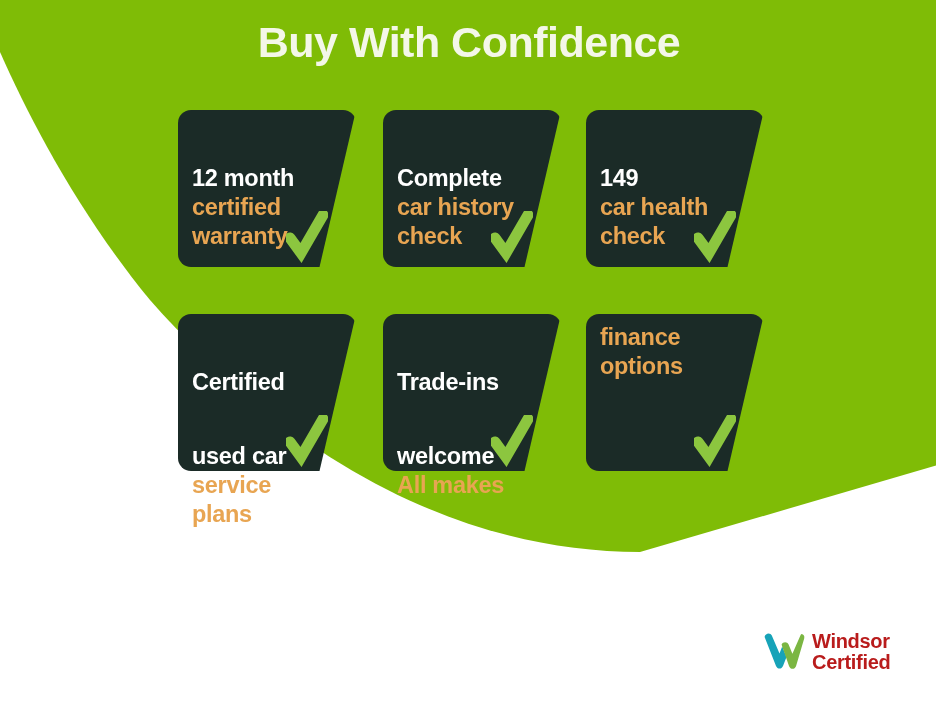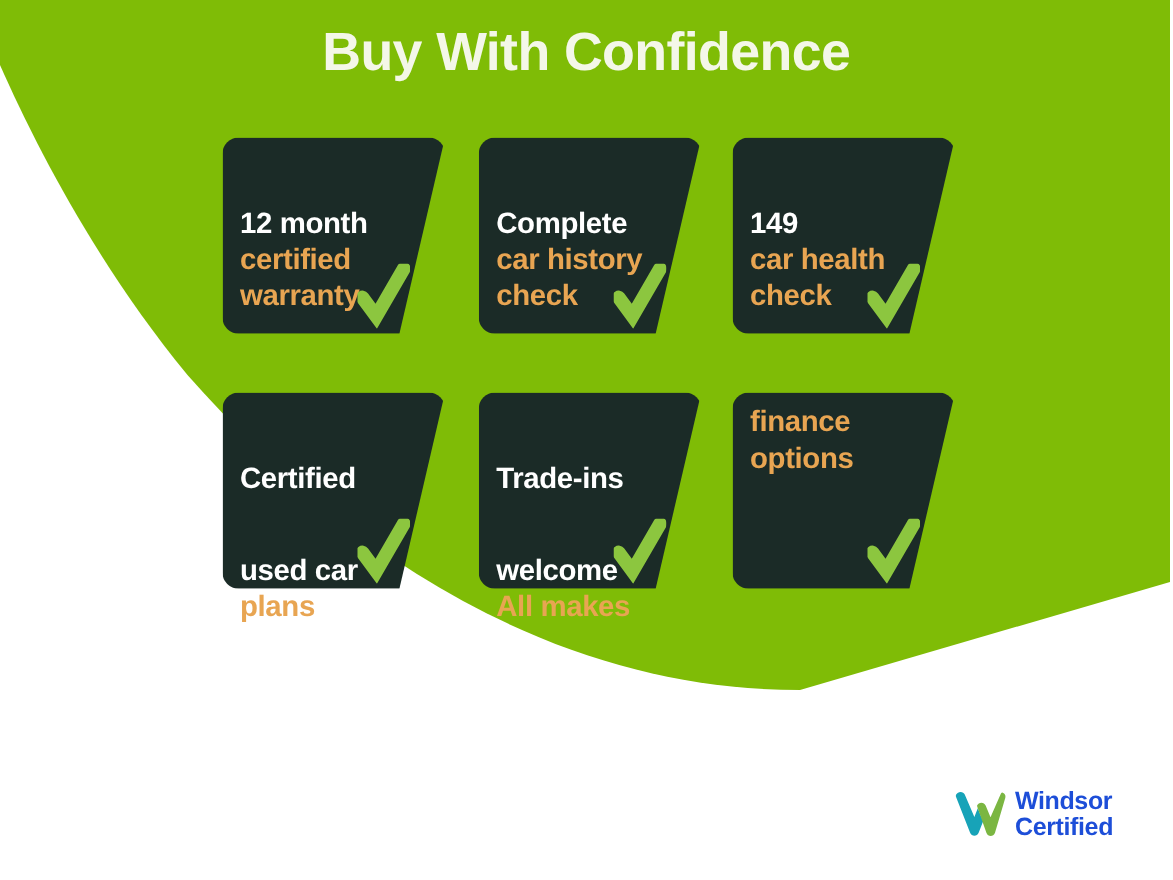--- a/index.html
+++ b/index.html
@@ -113,21 +113,21 @@
     display: flex;
     align-items: center;
   }
   .logo-mark {
     width: 44px;
     height: 40px;
     flex: 0 0 auto;
   }
   .logo-words {
     margin-left: 6px;
-    color: #1d4ed8;
+    color: #b91c1c;
     font-family: "Liberation Sans", sans-serif;
     font-size: 20px;
     font-weight: bold;
     line-height: 21px;
     letter-spacing: -0.3px;
   }
   .logo-words span { display: block; }
 </style>
 </head>
 <body>
@@ -185,20 +185,21 @@
 
     </div>
 
     <div class="row row2">
 
       <div class="card c0">
         <div class="card-shape"></div>
         <div class="card-text">
           <span class="ln-white">Certified</span>
           <span class="ln-white">used car</span>
+          <span class="ln-amber">service</span>
           <span class="ln-amber">plans</span>
         </div>
         <svg class="check" viewBox="0 0 42 52" aria-hidden="true">
           <path d="M4 27 L15 42 L37 4" fill="none" stroke="#8cc63f" stroke-width="11" stroke-linecap="round" stroke-linejoin="miter"></path>
         </svg>
       </div>
 
       <div class="card c1">
         <div class="card-shape"></div>
         <div class="card-text">

